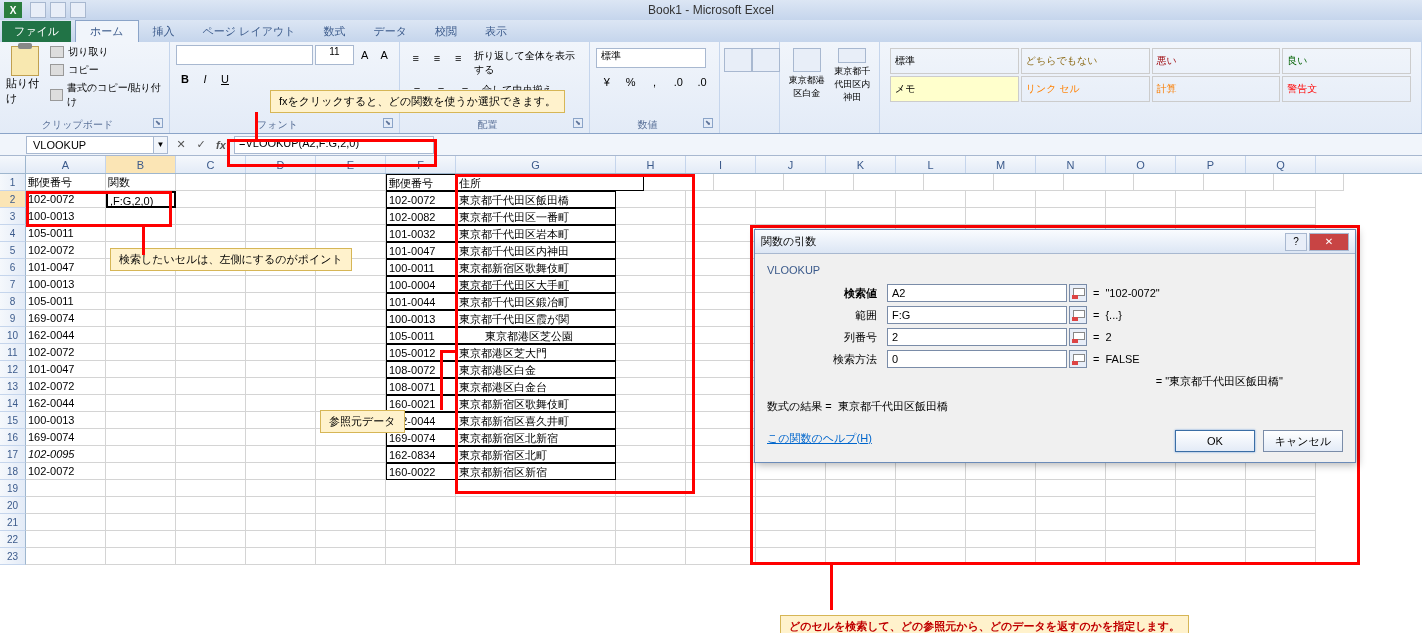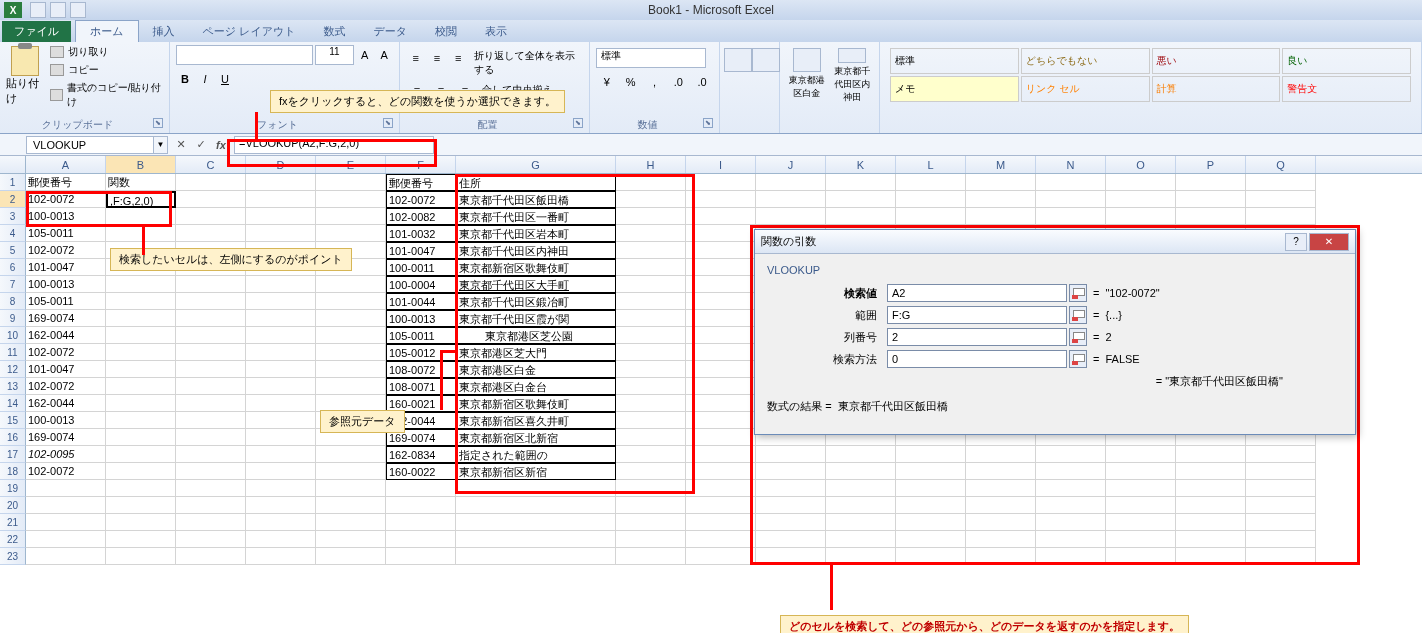--- a/index.html
+++ b/index.html
@@ -327,21 +327,21 @@
         <div class="row-header">23</div>
       </div>
     <div class="cells" id="cells">
         <div class="cell-row">
           <div class="cell" style="width: 80px;">郵便番号</div>
           <div class="cell" style="width: 70px;">関数</div>
           <div class="cell" style="width: 70px;"></div>
           <div class="cell" style="width: 70px;"></div>
           <div class="cell" style="width: 70px;"></div>
           <div class="cell bordered" style="width: 70px;">郵便番号</div>
-          <div class="cell bordered" style="width: 160px;">住所</div>
+          <div class="cell bordered" style="width: 188px;">住所</div>
           <div class="cell" style="width: 70px;"></div>
           <div class="cell" style="width: 70px;"></div>
           <div class="cell" style="width: 70px;"></div>
           <div class="cell" style="width: 70px;"></div>
           <div class="cell" style="width: 70px;"></div>
           <div class="cell" style="width: 70px;"></div>
           <div class="cell" style="width: 70px;"></div>
           <div class="cell" style="width: 70px;"></div>
           <div class="cell" style="width: 70px;"></div>
           <div class="cell" style="width: 70px;"></div>
@@ -631,21 +631,21 @@
           <div class="cell" style="width: 70px;"></div>
           <div class="cell" style="width: 70px;"></div>
         </div>
         <div class="cell-row">
           <div class="cell" style="width: 80px; font-style: italic;">102-0095</div>
           <div class="cell" style="width: 70px;"></div>
           <div class="cell" style="width: 70px;"></div>
           <div class="cell" style="width: 70px;"></div>
           <div class="cell" style="width: 70px;"></div>
           <div class="cell bordered" style="width: 70px;">162-0834</div>
-          <div class="cell bordered" style="width: 160px;">指定された範囲の</div>
+          <div class="cell bordered" style="width: 160px;">東京都新宿区北町</div>
           <div class="cell" style="width: 70px;"></div>
           <div class="cell" style="width: 70px;"></div>
           <div class="cell" style="width: 70px;"></div>
           <div class="cell" style="width: 70px;"></div>
           <div class="cell" style="width: 70px;"></div>
           <div class="cell" style="width: 70px;"></div>
           <div class="cell" style="width: 70px;"></div>
           <div class="cell" style="width: 70px;"></div>
           <div class="cell" style="width: 70px;"></div>
           <div class="cell" style="width: 70px;"></div>
@@ -815,16 +815,23 @@
         <div class="dlg-row">
           <div class="dlg-label">検索方法</div>
           <input class="dlg-input" value="0" style="">
           <div class="dlg-range-btn"></div>
           <span class="dlg-eq">=</span>
           <span>FALSE</span>
         </div>
       </div>
     <div style="text-align:right; padding-right:60px; margin:6px 0;">= <span>"東京都千代田区飯田橋"</span></div>
     <div class="dlg-result"><span>数式の結果 =</span>&nbsp;&nbsp;<span>東京都千代田区飯田橋</span></div>
+    <div style="display:flex; align-items:center;">
+      <span class="dlg-link">この関数のヘルプ(H)</span>
+      <div class="dlg-buttons" style="margin-left:auto;">
+        <button class="dlg-button default">OK</button>
+        <button class="dlg-button">キャンセル</button>
+      </div>
+    </div>
   </div>
 </div>
 
 <div class="callout-yellow" style="left:780px; top:615px; font-weight:bold; color:#c00000;">どのセルを検索して、どの参照元から、どのデータを返すのかを指定します。</div>
 
 </body></html>

